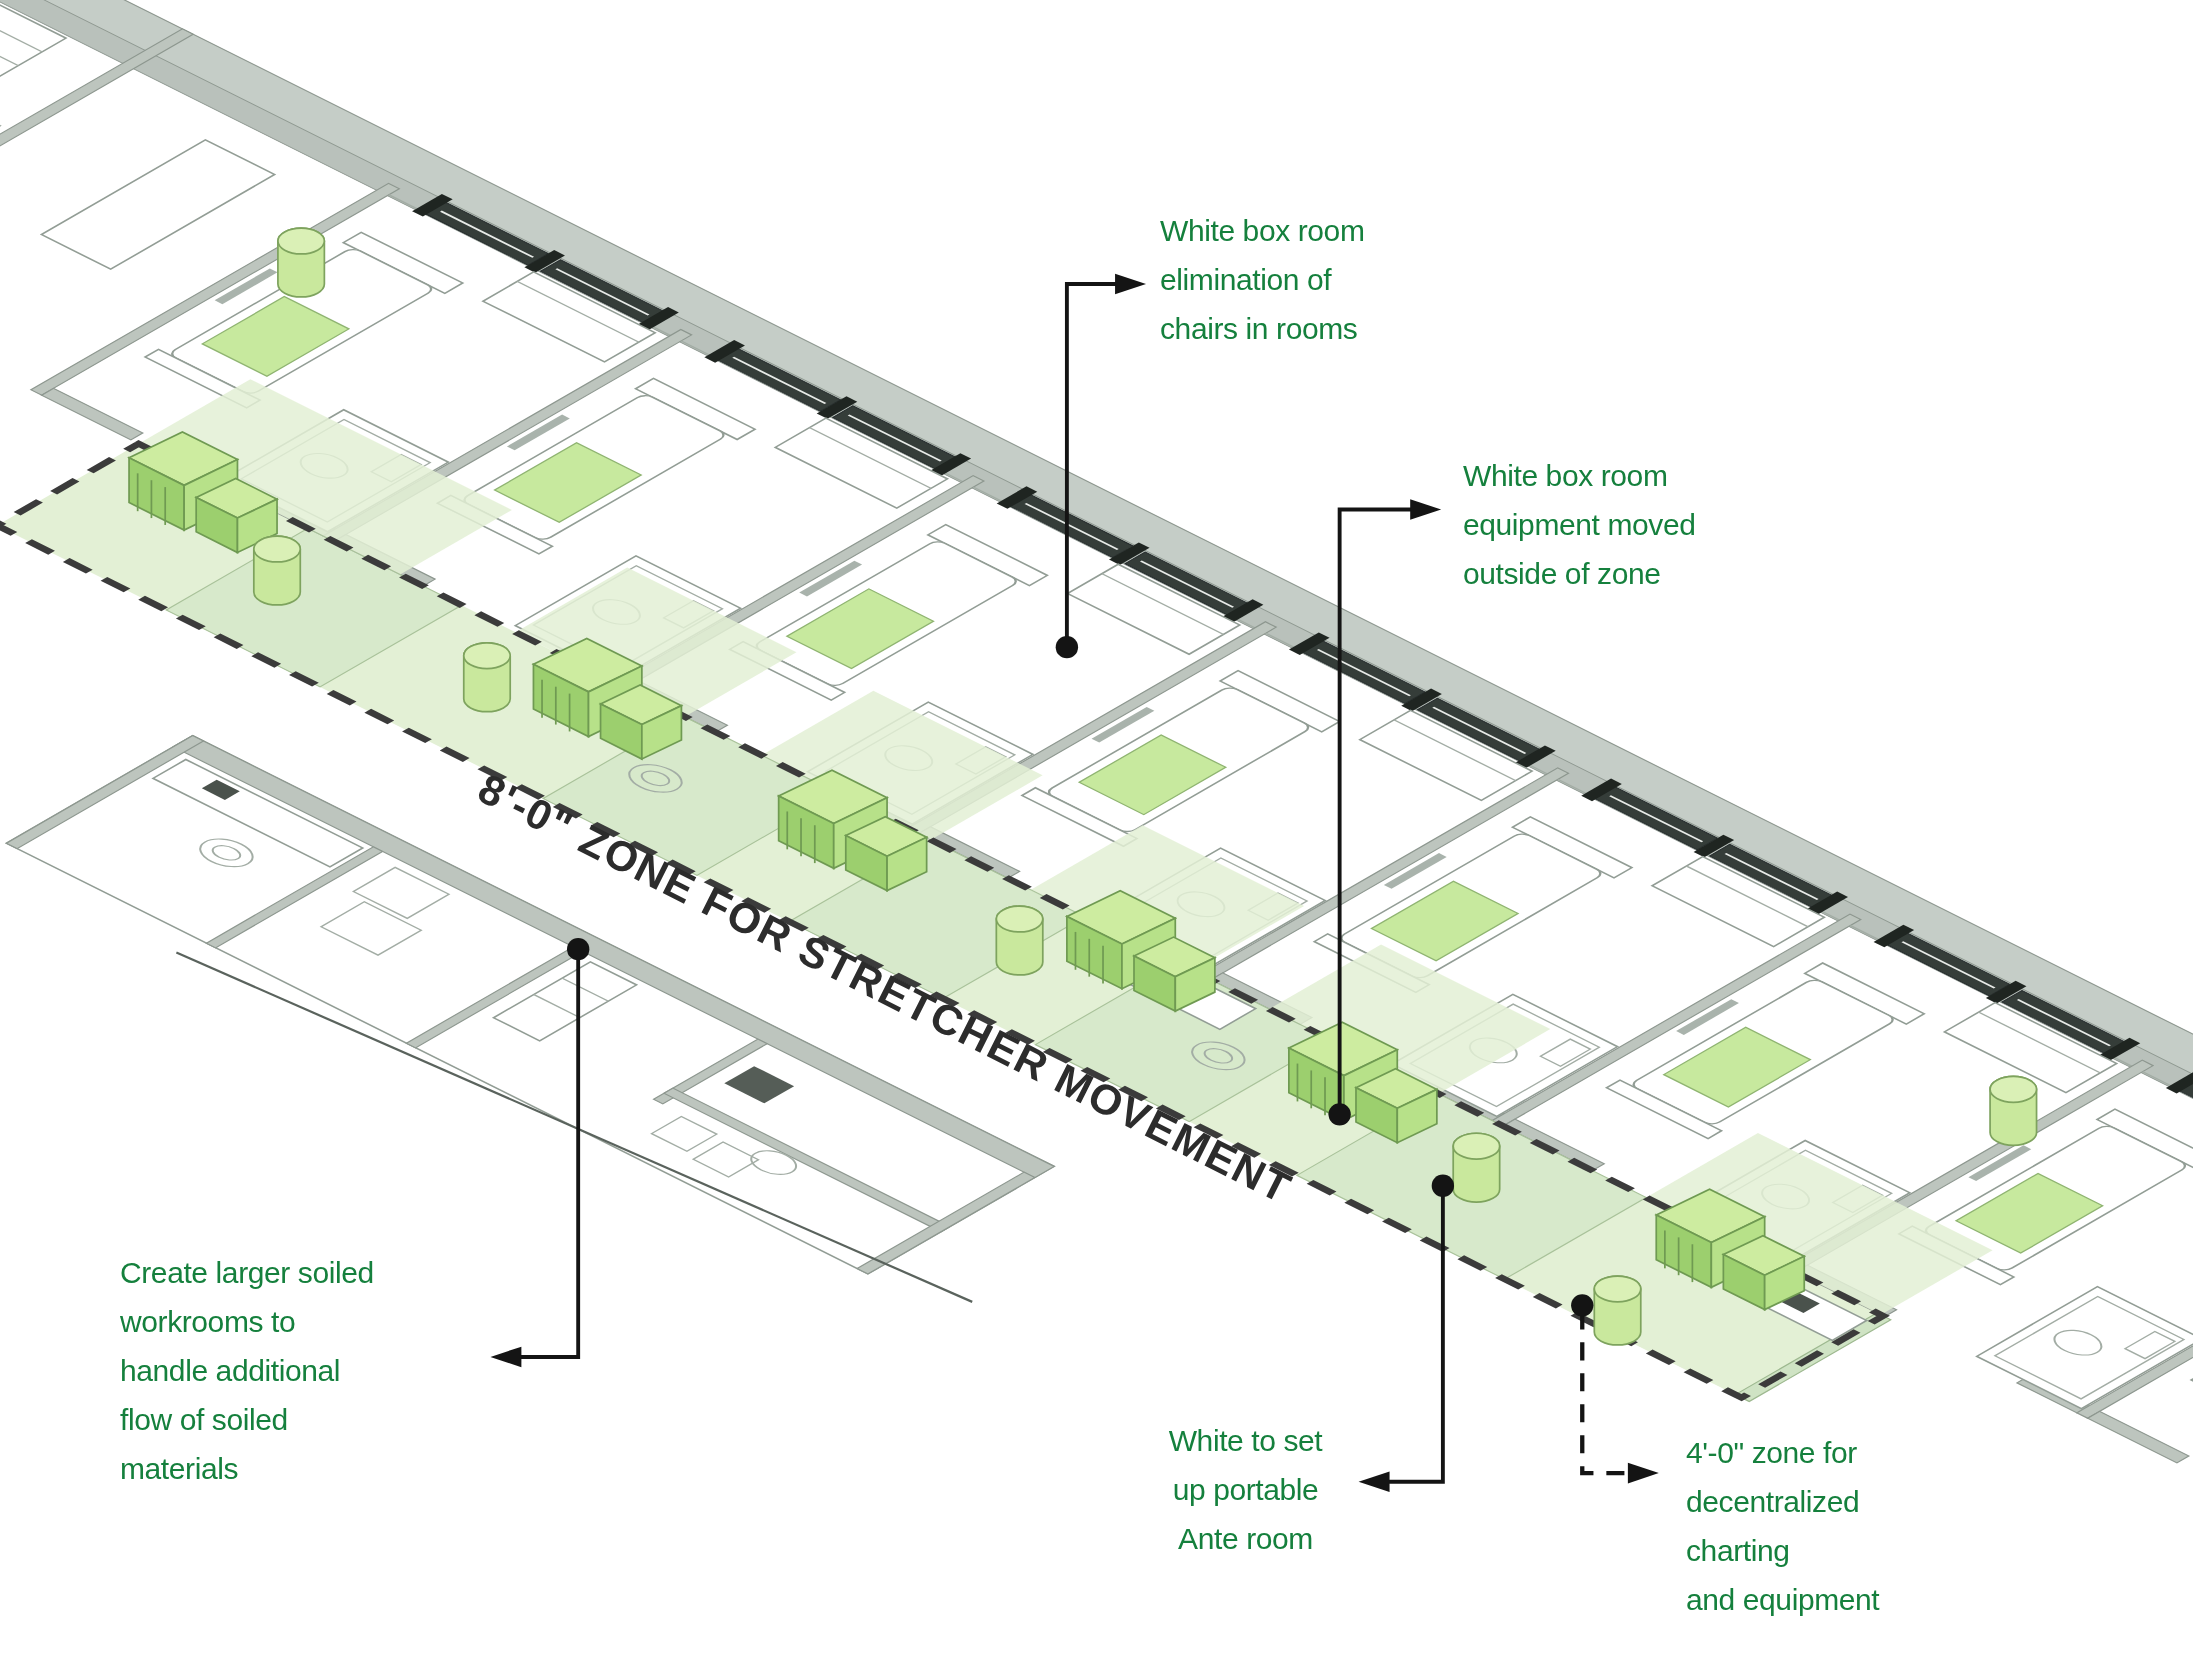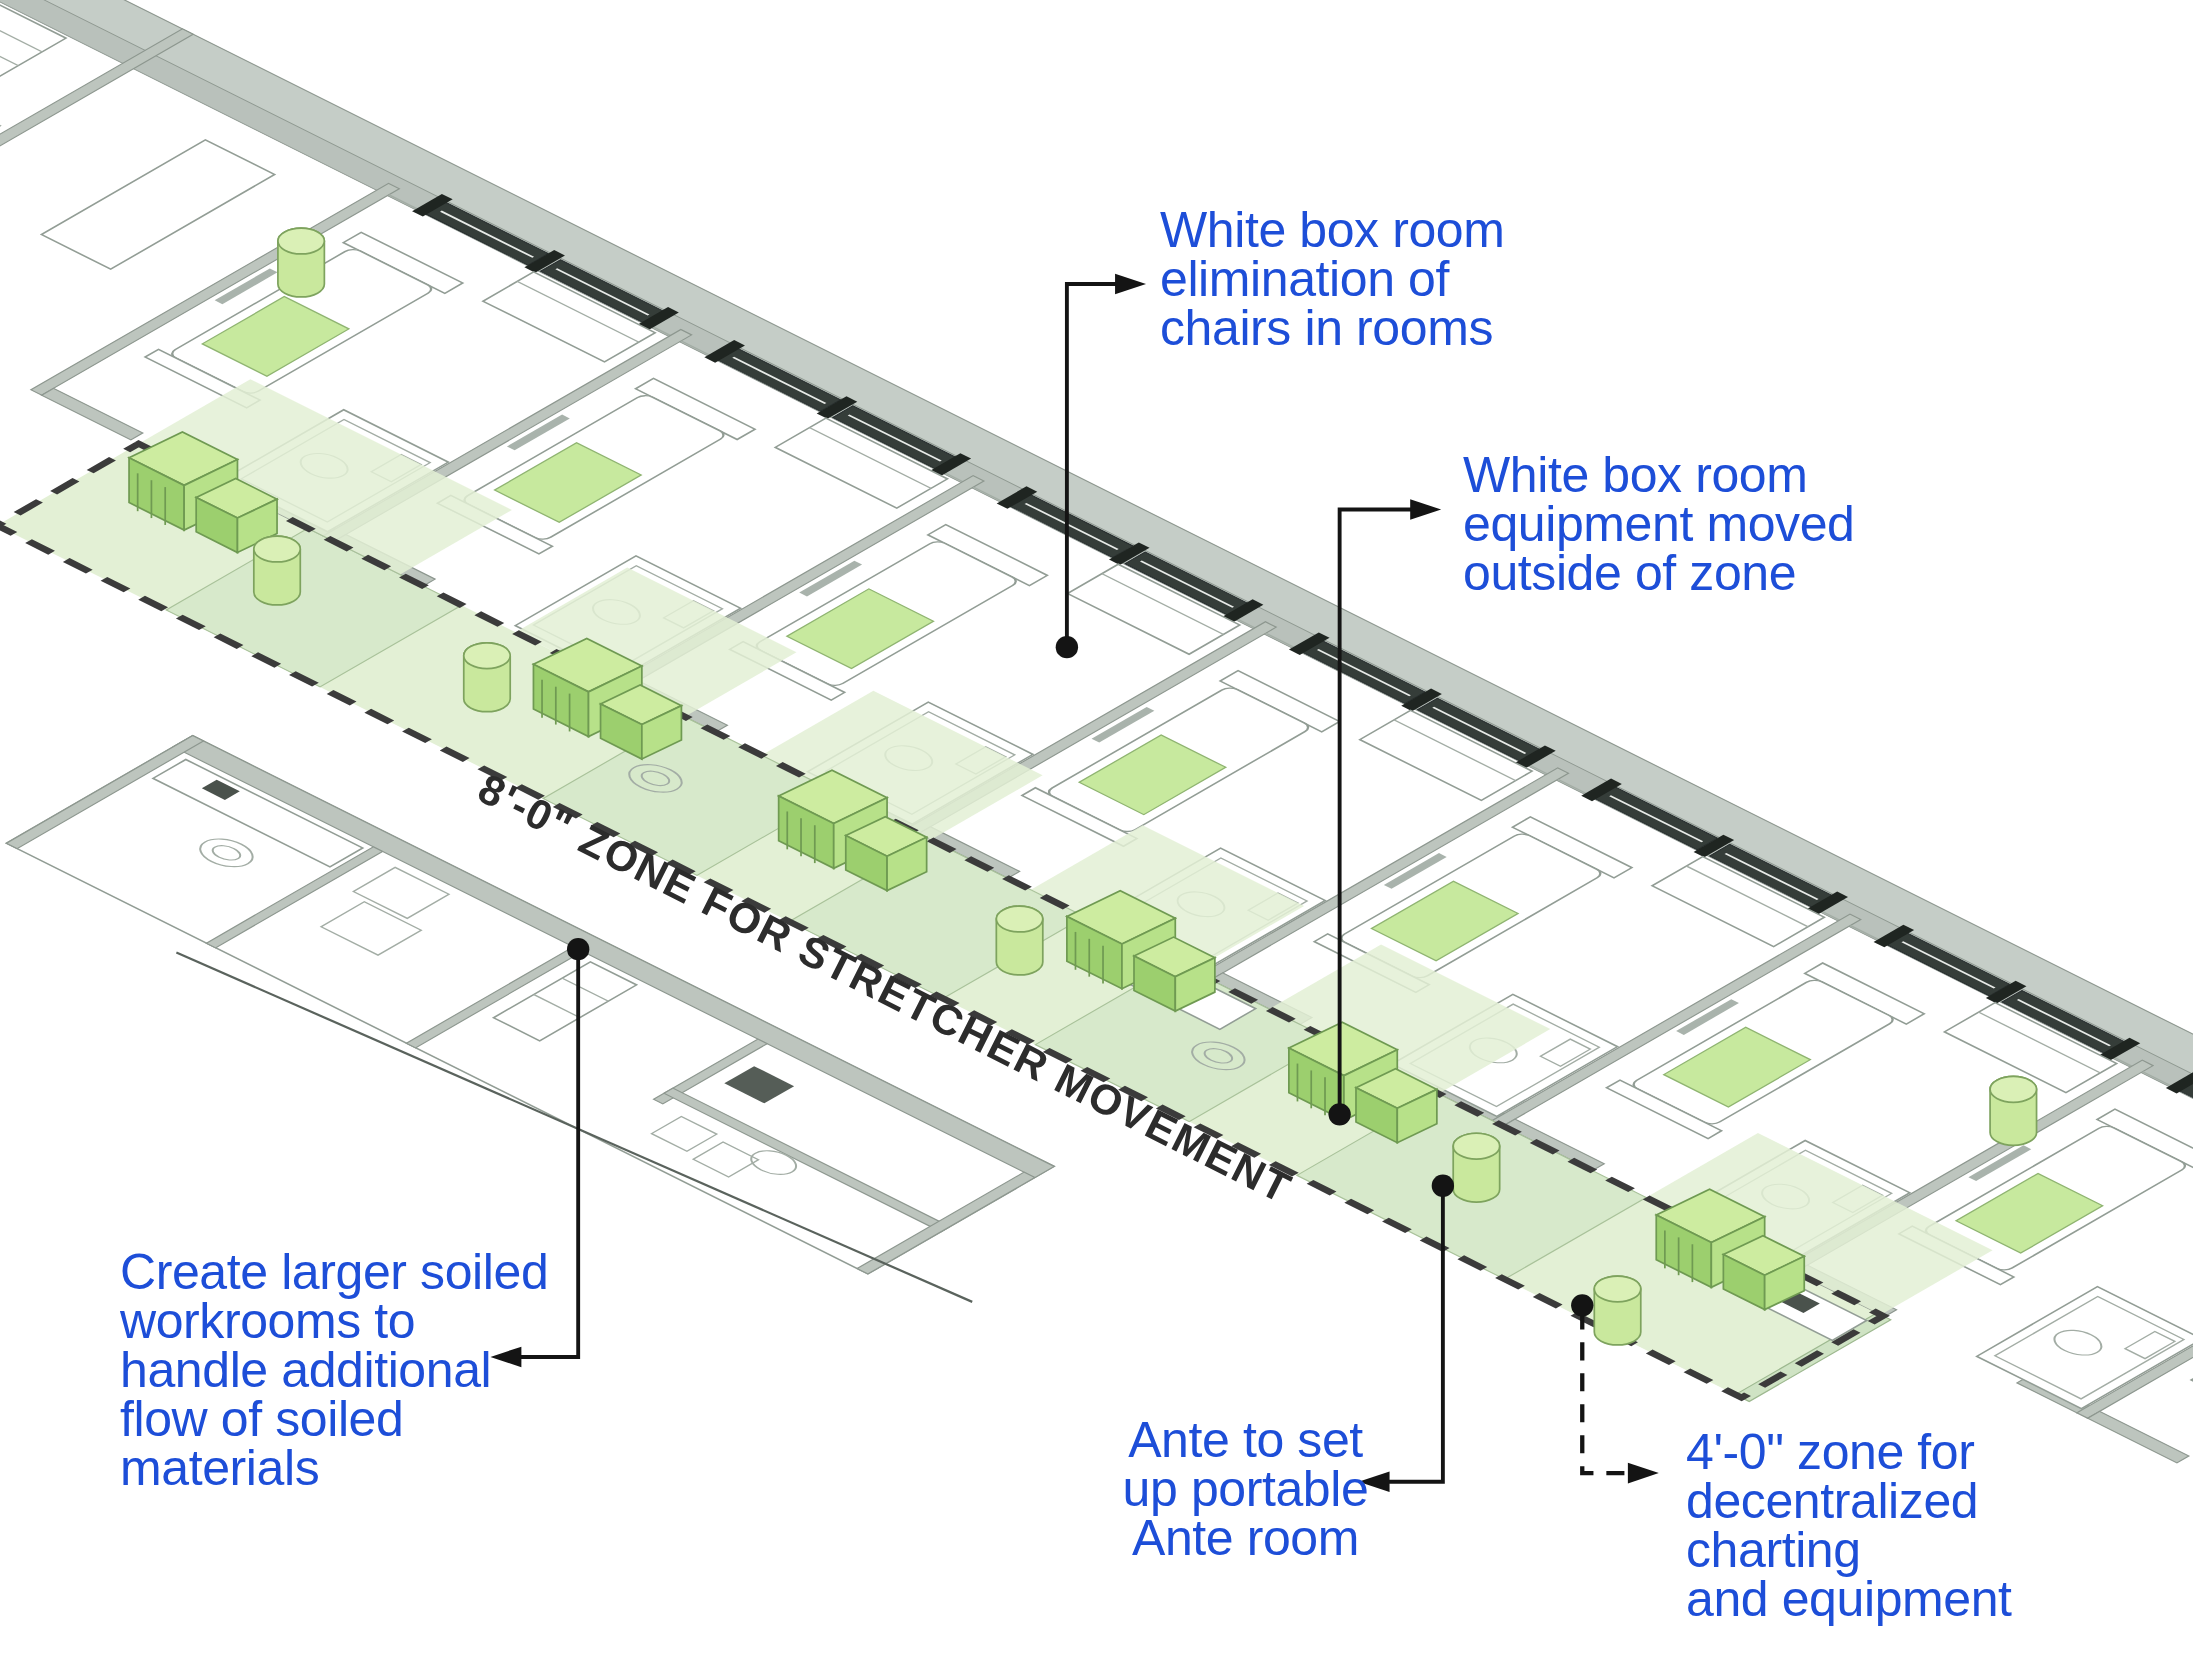--- a/index.html
+++ b/index.html
@@ -30,22 +30,22 @@
   .ct     {fill:#cdeca0;stroke:#6f9a52;stroke-width:2;}
   .cl     {fill:#9ccf6e;stroke:#6f9a52;stroke-width:2;}
   .cr     {fill:#b7e189;stroke:#6f9a52;stroke-width:2;}
   .cyl    {fill:#c9e89d;stroke:#7ea35e;stroke-width:2;}
   .cyltop {fill:#daf0b6;stroke:#7ea35e;stroke-width:2;}
   .ground {stroke:#5a635d;stroke-width:2.6;}
 
   .zone-label{font-family:"Liberation Sans", sans-serif;font-weight:bold;
               font-size:49px;letter-spacing:2px;fill:#2c2c2c;}
 
-  .note{position:absolute;font-size:50px;line-height:49px;letter-spacing:-0.4px;
-        color:#1d4ed8;white-space:nowrap;}
+  .note{position:absolute;font-size:30px;line-height:49px;letter-spacing:-0.4px;
+        color:#15803d;white-space:nowrap;}
   .note span{display:block;}
   .note.right{text-align:left;}
   .note.center{text-align:center;white-space:normal;}
 </style>
 </head>
 <body>
 
 <div class="stage">
 
   <svg width="2194" height="1678" viewBox="0 0 2550 1950">
@@ -259,21 +259,21 @@
 
   <div class="note right" style="left:120px;top:1248px;width:363px;">
     <span>Create larger soiled</span>
     <span>workrooms to</span>
     <span>handle additional</span>
     <span>flow of soiled</span>
     <span>materials</span>
   </div>
 
   <div class="note center" style="left:1112px;top:1416px;width:267px;">
-    <span>Ante to set</span>
+    <span>White to set</span>
     <span>up portable</span>
     <span>Ante room</span>
   </div>
 
   <div class="note" style="left:1686px;top:1428px;">
     <span>4'-0" zone for</span>
     <span>decentralized</span>
     <span>charting</span>
     <span>and equipment</span>
   </div>

